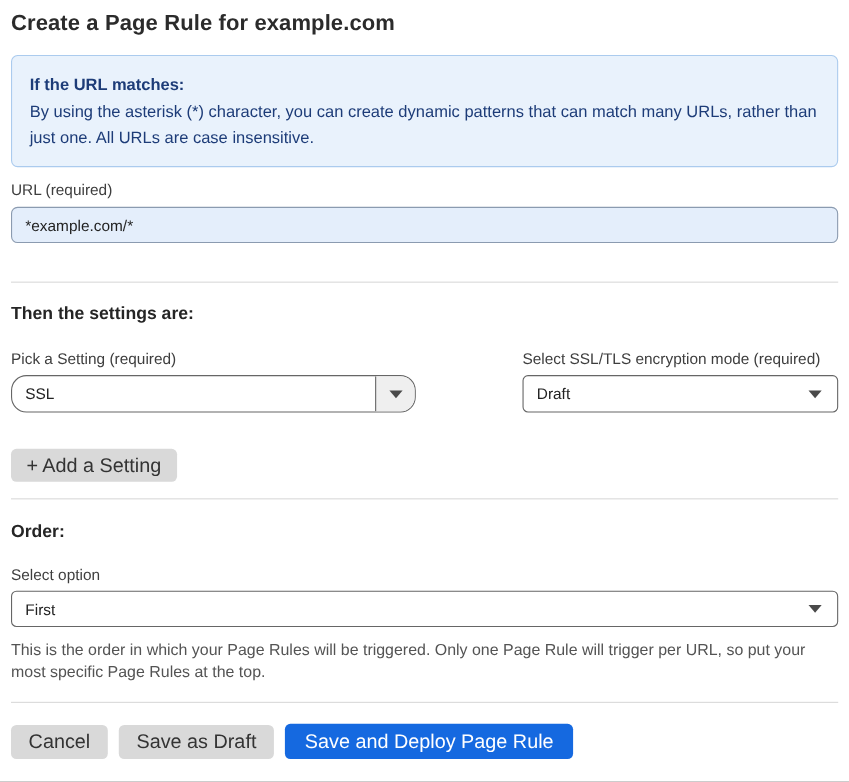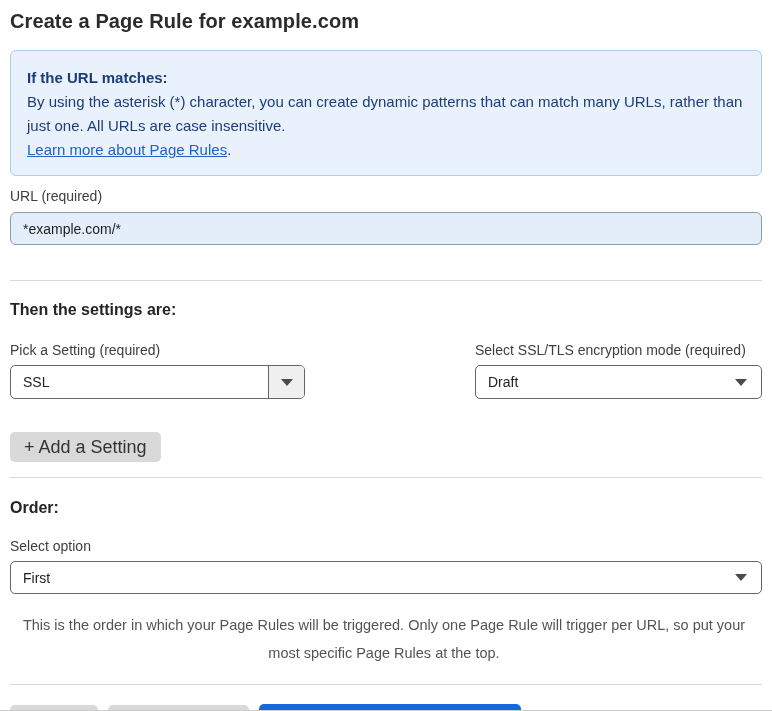--- a/index.html
+++ b/index.html
@@ -96,21 +96,21 @@
     font-size: 14px;
     color: #222222;
     cursor: pointer;
     overflow: hidden;
   }
   .select .select-value {
     flex: 1;
     padding: 0 12px;
     white-space: nowrap;
   }
-  .select-setting { width: 295px; }
+  .select-setting { width: 368px; border-radius: 14px; }
   .select-setting .caret-box {
     width: 36px;
     height: 100%;
     background: #efefef;
     border-left: 1px solid #666666;
     display: flex;
     align-items: center;
     justify-content: center;
   }
   .select-mode { width: 287px; }
@@ -130,26 +130,25 @@
     border: none;
     border-radius: 5px;
     cursor: pointer;
     height: 31px;
     padding: 0 16px;
     color: #333333;
     background: #d9d9d9;
   }
   .add-setting-btn { margin-top: 33px; height: 30px; padding: 0 14px; }
   .help-text {
-    margin-top: 17px;
+    margin-top: 11px;
     font-size: 14.5px;
-    line-height: 28px;
+    line-height: 20px;
     color: #545454;
     max-width: 748px;
-    text-align: center;
   }
   .footer-row {
     margin-top: 19px;
     display: flex;
     gap: 10px;
     align-items: center;
   }
   .btn-primary {
     background: #1569e0;
     color: #ffffff;
@@ -160,21 +159,20 @@
 </head>
 <body>
 
 <div class="page">
 
   <h1 class="page-title">Create a Page Rule for example.com</h1>
 
   <div class="info-box">
     <div class="info-heading">If the URL matches:</div>
     <div class="info-body">By using the asterisk (*) character, you can create dynamic patterns that can match many URLs, rather than just one. All URLs are case insensitive.</div>
-    <div class="info-link-line"><span class="info-link">Learn more about Page Rules</span><span class="info-link-suffix">.</span></div>
   </div>
 
   <div class="field-label url-label">URL (required)</div>
   <input class="url-input" type="text" value="*example.com/*" style="">
 
   <hr class="divider divider-1">
 
   <div class="section-heading settings-heading">Then the settings are:</div>
 
   <div class="settings-row">

